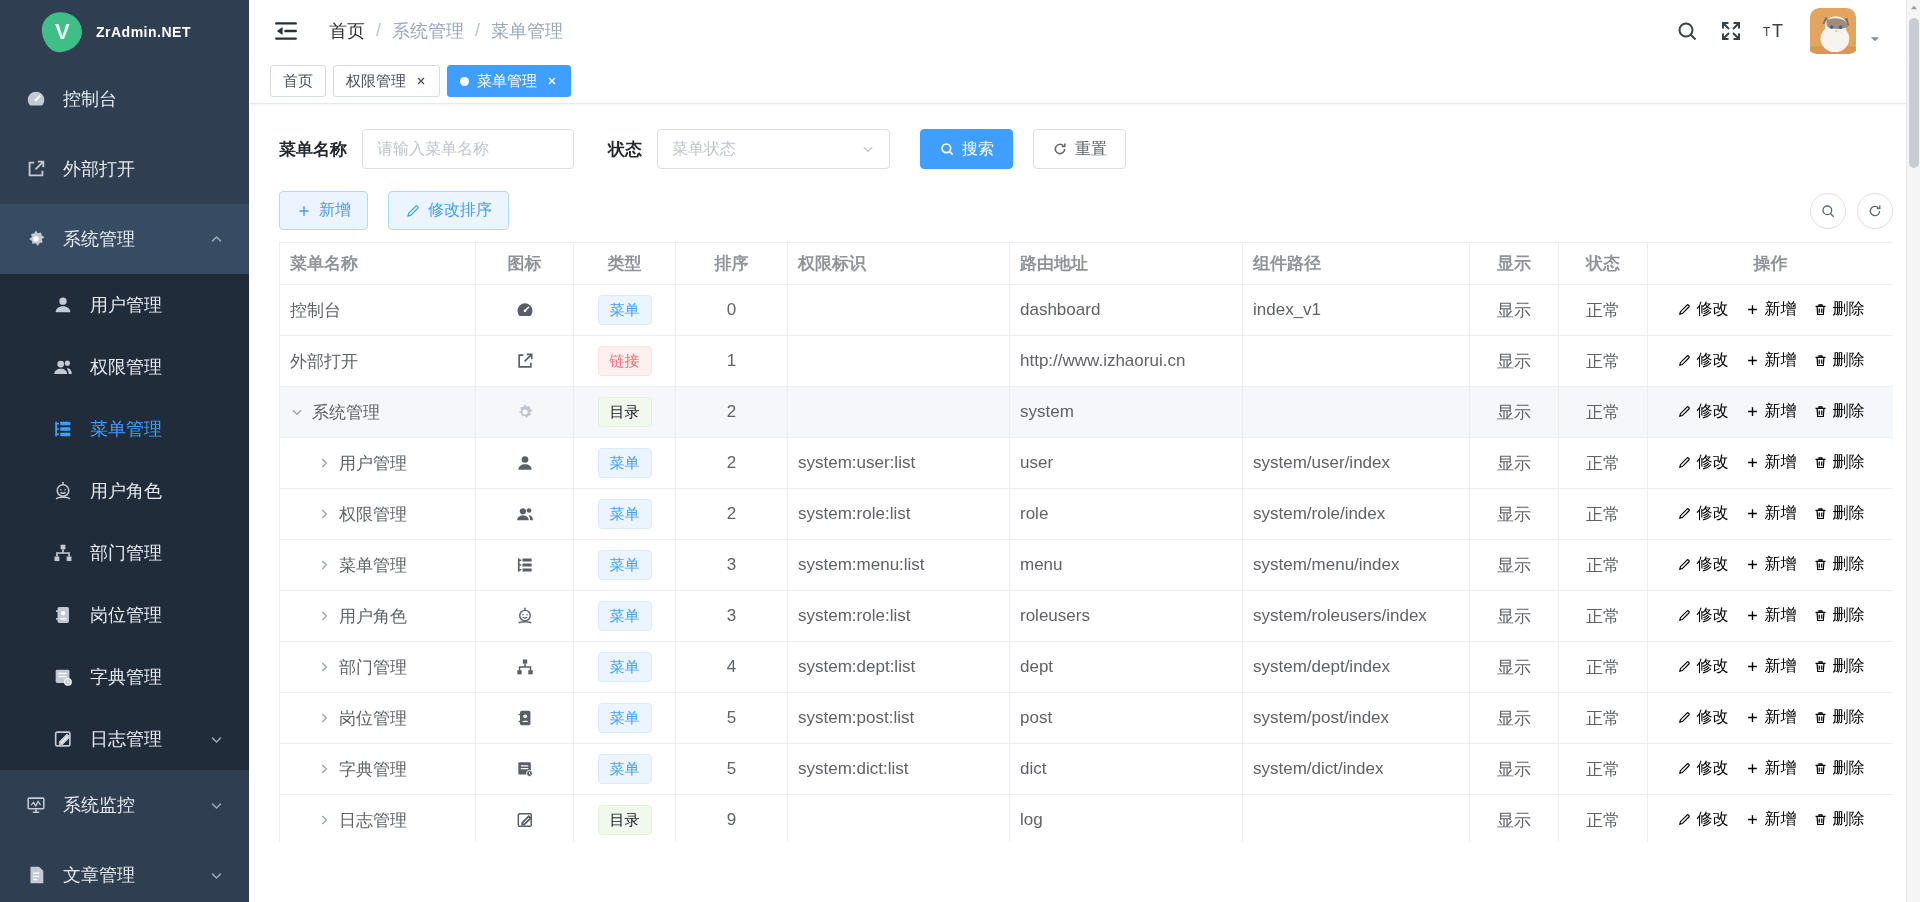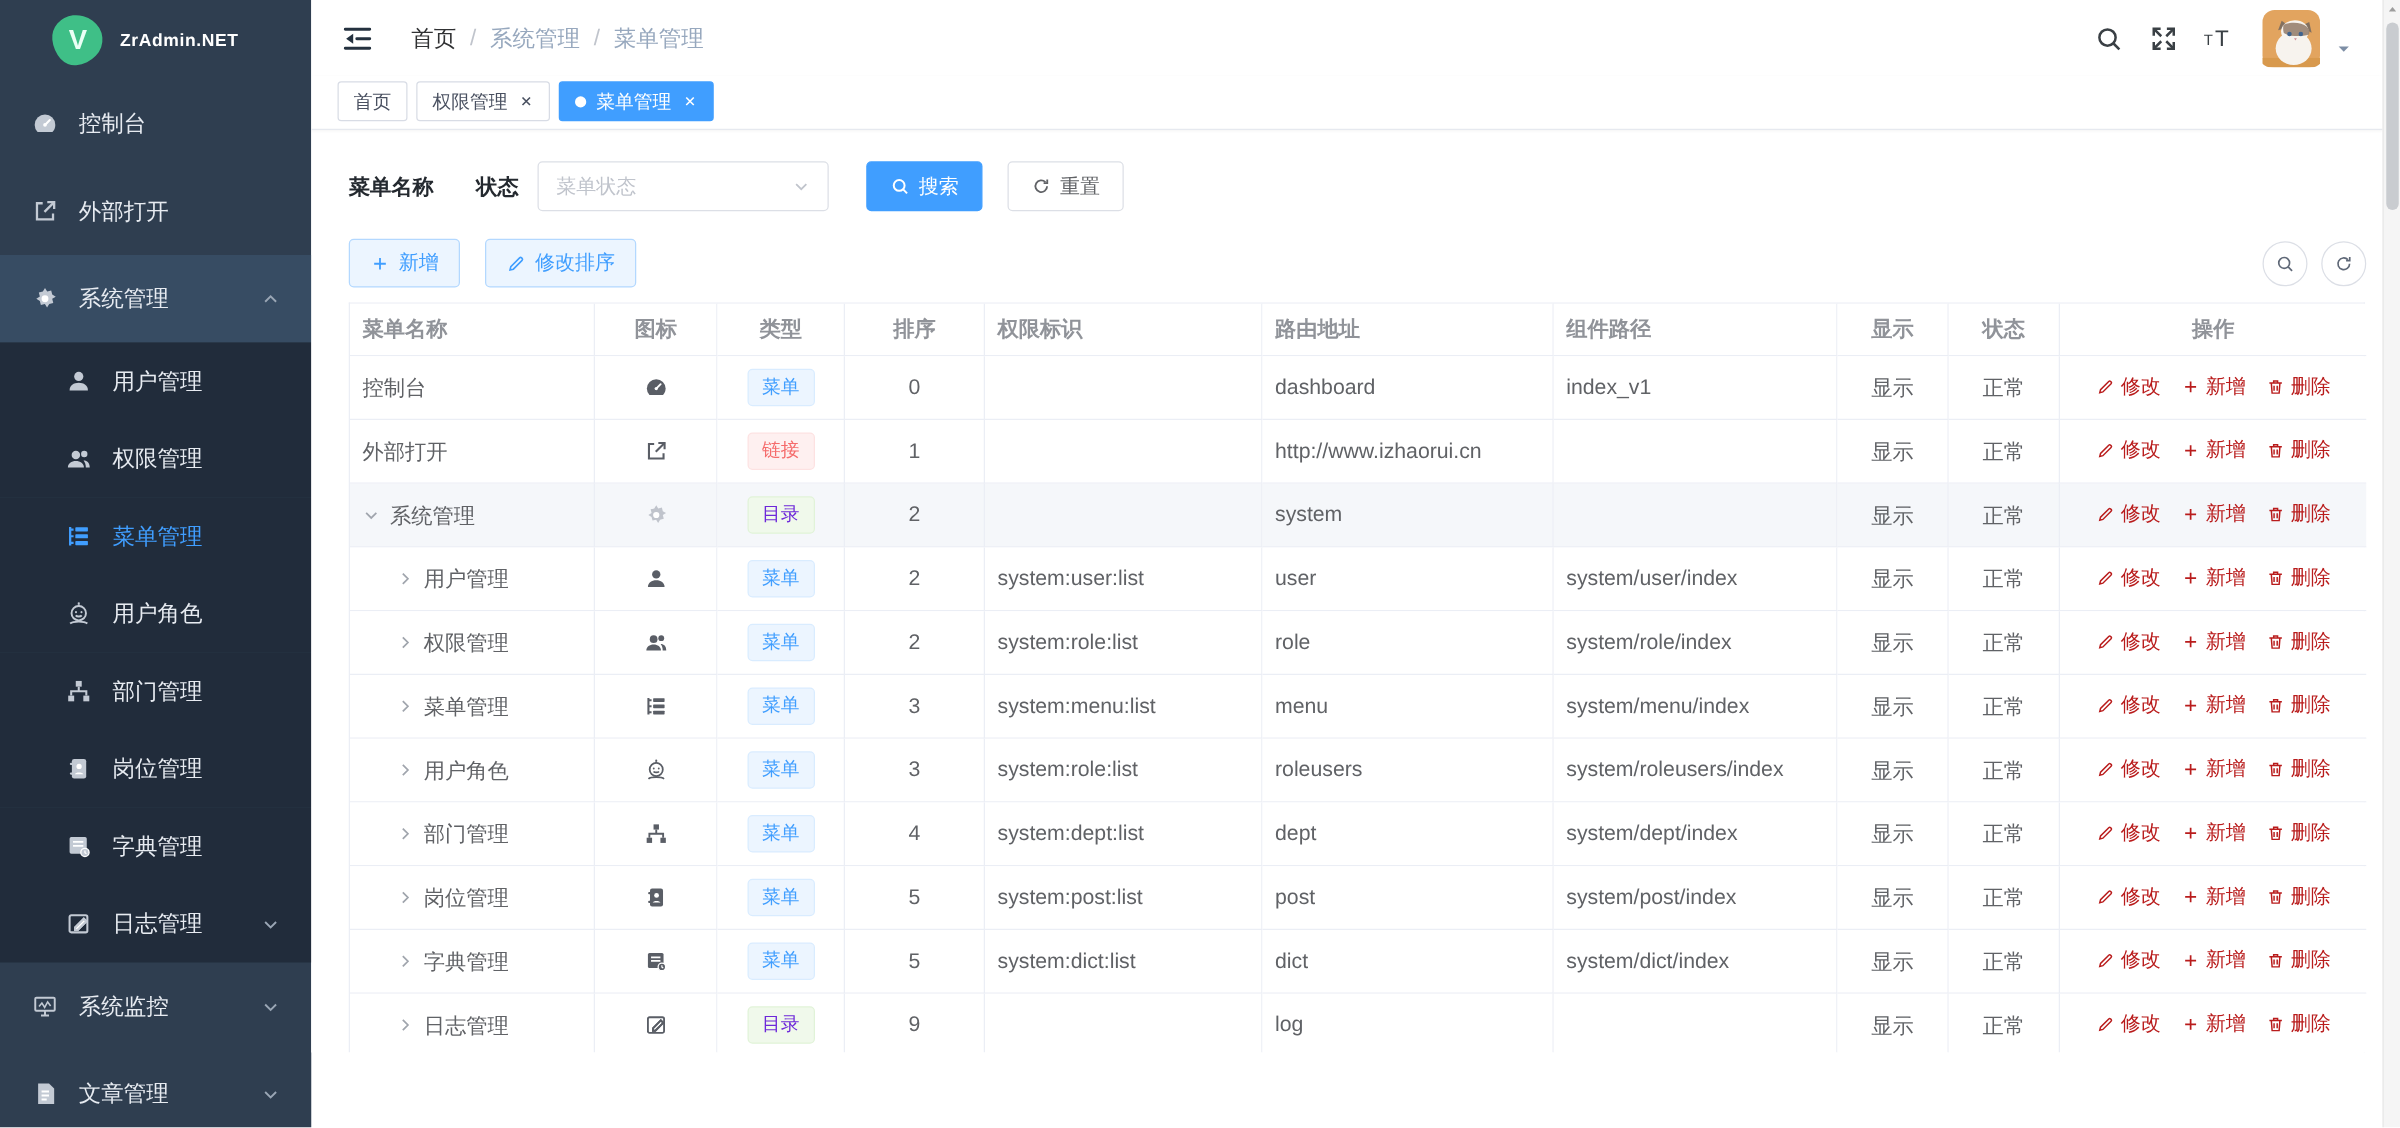--- a/index.html
+++ b/index.html
@@ -72,22 +72,22 @@
   tr.highlighted td { background:#f5f7fa; }
   .al { text-align:left; } .ac { text-align:center; }
   .name-wrap { display:flex; align-items:center; }
   .name-wrap.indent-1 { padding-left:27px; }
   .tree-arrow { width:14px; height:14px; color:#a0a5ad; margin-right:8px; flex:0 0 14px; cursor:pointer; }
   .cell-icon { width:20px; height:20px; color:#5a5e66; display:inline-block; vertical-align:middle; }
   .cell-icon.muted { color:#c0c4cc; }
   .tag { display:inline-block; line-height:28px; padding:0 11px; border-radius:4px; font-size:15px; border:1px solid; }
   .tag.menu { background:#ecf5ff; border-color:#d9ecff; color:#409eff; }
   .tag.link { background:#fef0f0; border-color:#fde2e2; color:#f56c6c; }
-  .tag.dir  { background:#f0f9eb; border-color:#e1f3d8; color:#6d28d9; }
-  .action { display:inline-flex; align-items:center; color:#b91c1c; margin:0 8px; cursor:pointer; font-size:16px; text-decoration:none; }
+  .tag.dir  { background:#f0f9eb; border-color:#e1f3d8; color:#0f172a; }
+  .action { display:inline-flex; align-items:center; color:#000000; margin:0 8px; cursor:pointer; font-size:16px; text-decoration:none; }
   .action .ic { width:15px; height:15px; margin-right:5px; }
 
   
   .scrollbar { position:absolute; right:0; top:0; width:14px; height:902px; background:#f5f5f5; border-left:1px solid #e8e8e8; }
   .sb-arrow { width:14px; height:16px; display:flex; align-items:center; justify-content:center; color:#9d9d9d; cursor:pointer; }
   .sb-arrow svg { width:10px; height:10px; }
   .sb-thumb { position:absolute; top:18px; left:2px; width:10px; height:150px; border-radius:5px; background:#c9ccd0; cursor:pointer; }
 </style>
 </head>
 <body>
@@ -340,20 +340,21 @@
               <path d="M6 6l12 12M18 6L6 18"></path>
             </svg>
           </span>
         </div>
       </div>
 
     <div class="content">
 
       <div class="filter-row">
         <span class="f-label">菜单名称</span>
+        <input class="f-input" type="text" placeholder="请输入菜单名称" style="">
         <span class="f-label lbl-status">状态</span>
         <div class="f-select">
           <span>菜单状态</span>
           <span class="ic">
             <svg viewBox="0 0 24 24" fill="none" stroke="currentColor" stroke-width="2.4">
                 <path d="M5 9l7 7 7-7"></path>
               </svg>
           </span>
         </div>
         <button class="btn btn-primary">

